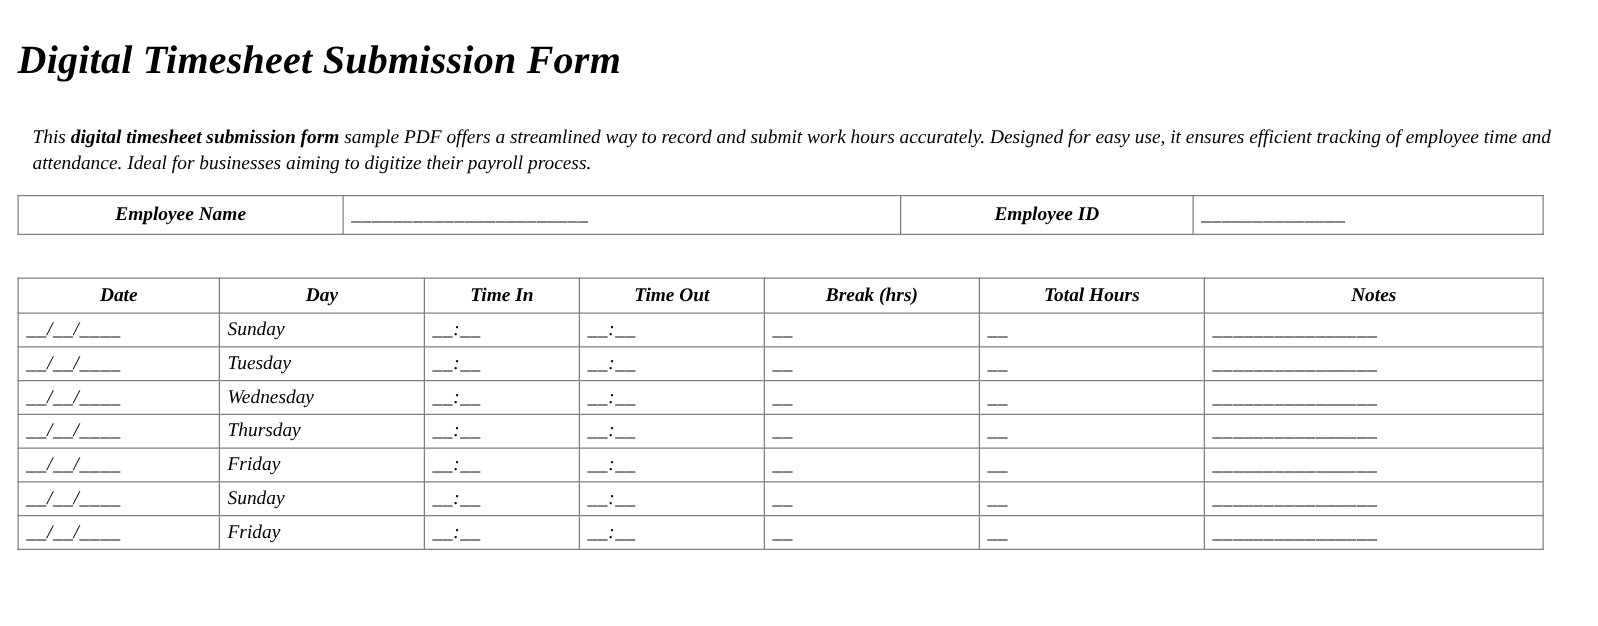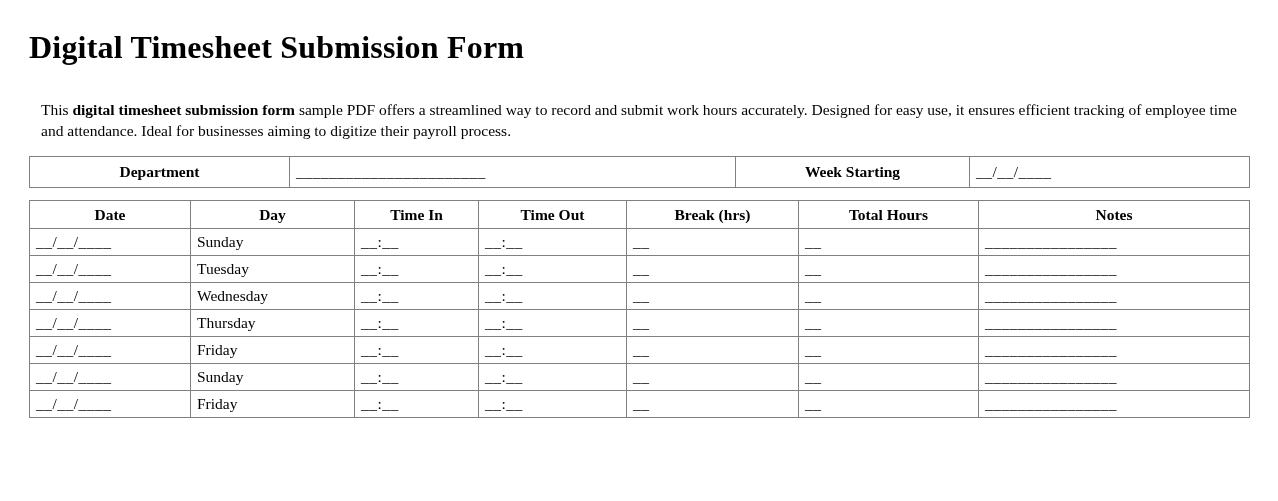--- a/index.html
+++ b/index.html
@@ -12,21 +12,22 @@
     height: 501px;
     overflow: hidden;
     font-family: "Liberation Serif", "DejaVu Serif", serif;
     color: #000000;
   }
   .page {
     position: relative;
     width: 1278px;
     height: 363px;
     box-sizing: border-box;
-    padding: 0 29px;
+    padding: 0 14px;
+    font-style: italic;
   }
   .doc-title {
     font-size: 32px;
     font-weight: bold;
     line-height: 1.1;
     margin: 0;
     padding-top: 30px;
     letter-spacing: 0.2px;
   }
   .intro {
@@ -69,21 +70,21 @@
     font-size: 15.5px;
     padding-left: 6px;
   }
   .col-lbl1 { width: 260px; }
   .col-val1 { width: 446px; }
   .col-lbl2 { width: 234px; }
   .col-val2 { width: 280px; }
 
   
   .ts-table {
-    margin-top: 12px;
+    margin-top: 34px;
   }
   .ts-table thead th {
     text-align: center;
     font-weight: bold;
     font-size: 15.5px;
     height: 27px;
   }
   .ts-table tbody tr { height: 27px; }
   .ts-table tbody td {
     text-align: left;
@@ -120,24 +121,24 @@
 
   <table class="info-table">
     <colgroup>
       <col class="col-lbl1">
         <col class="col-val1">
         <col class="col-lbl2">
         <col class="col-val2">
     </colgroup>
     <tbody>
       <tr>
-        <td class="lbl">Department</td>
+        <td class="lbl">Employee Name</td>
         <td class="val"><span class="blank u-long">_______________________</span></td>
-        <td class="lbl">Week Starting</td>
-        <td class="val"><span class="blank">__/__/____</span></td>
+        <td class="lbl">Employee ID</td>
+        <td class="val"><span class="blank u-mid">______________</span></td>
       </tr>
     </tbody>
   </table>
 
   <table class="ts-table">
     <colgroup>
       <col class="c-date">
         <col class="c-day">
         <col class="c-in">
         <col class="c-out">

